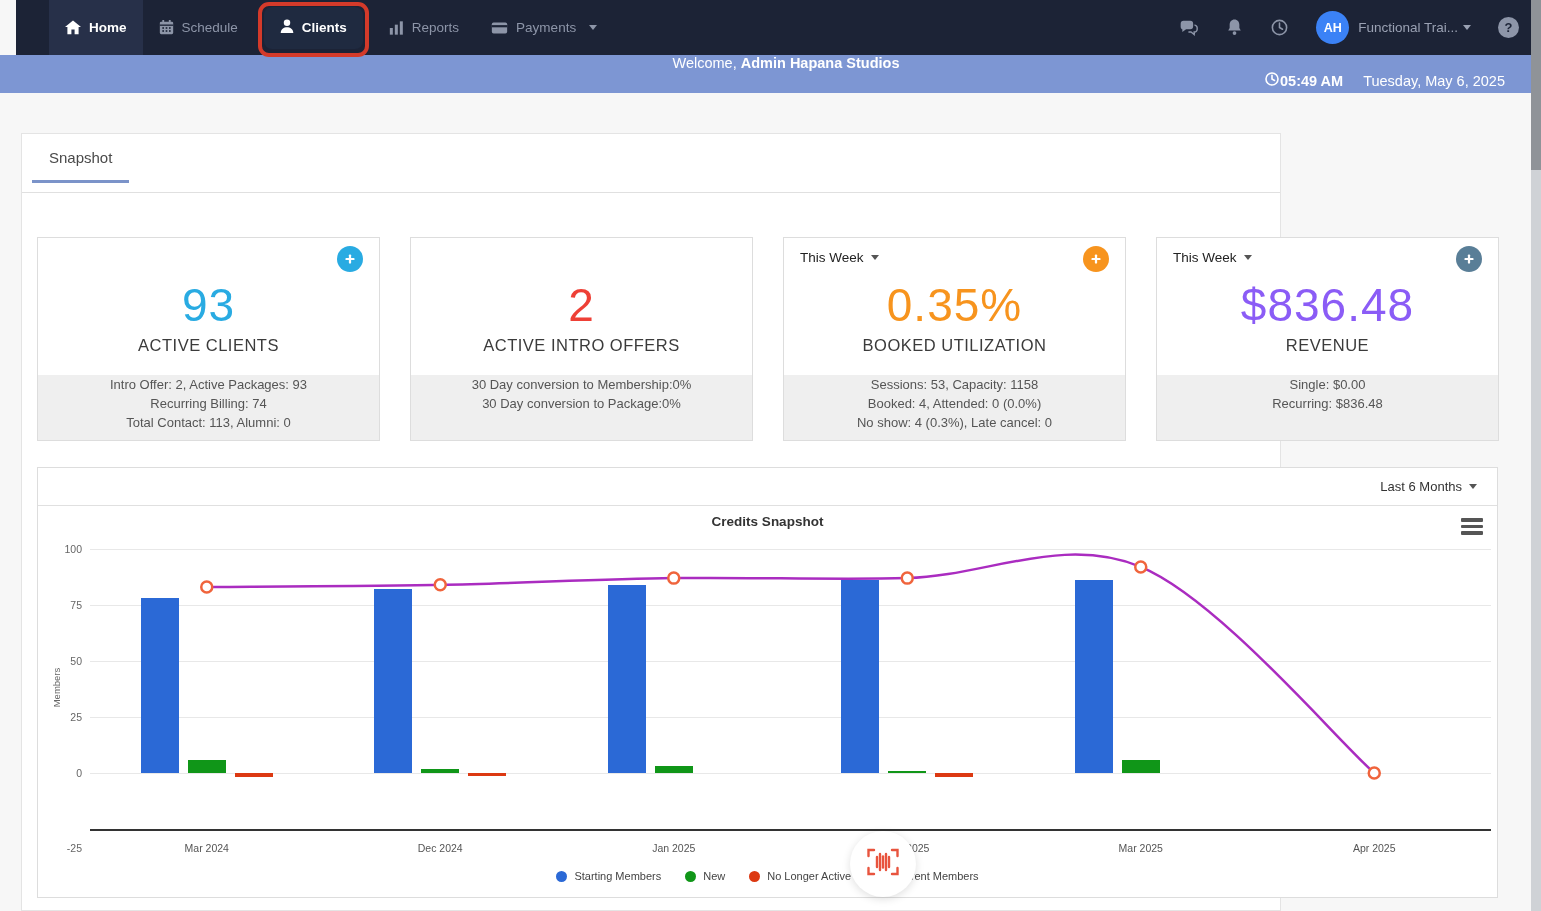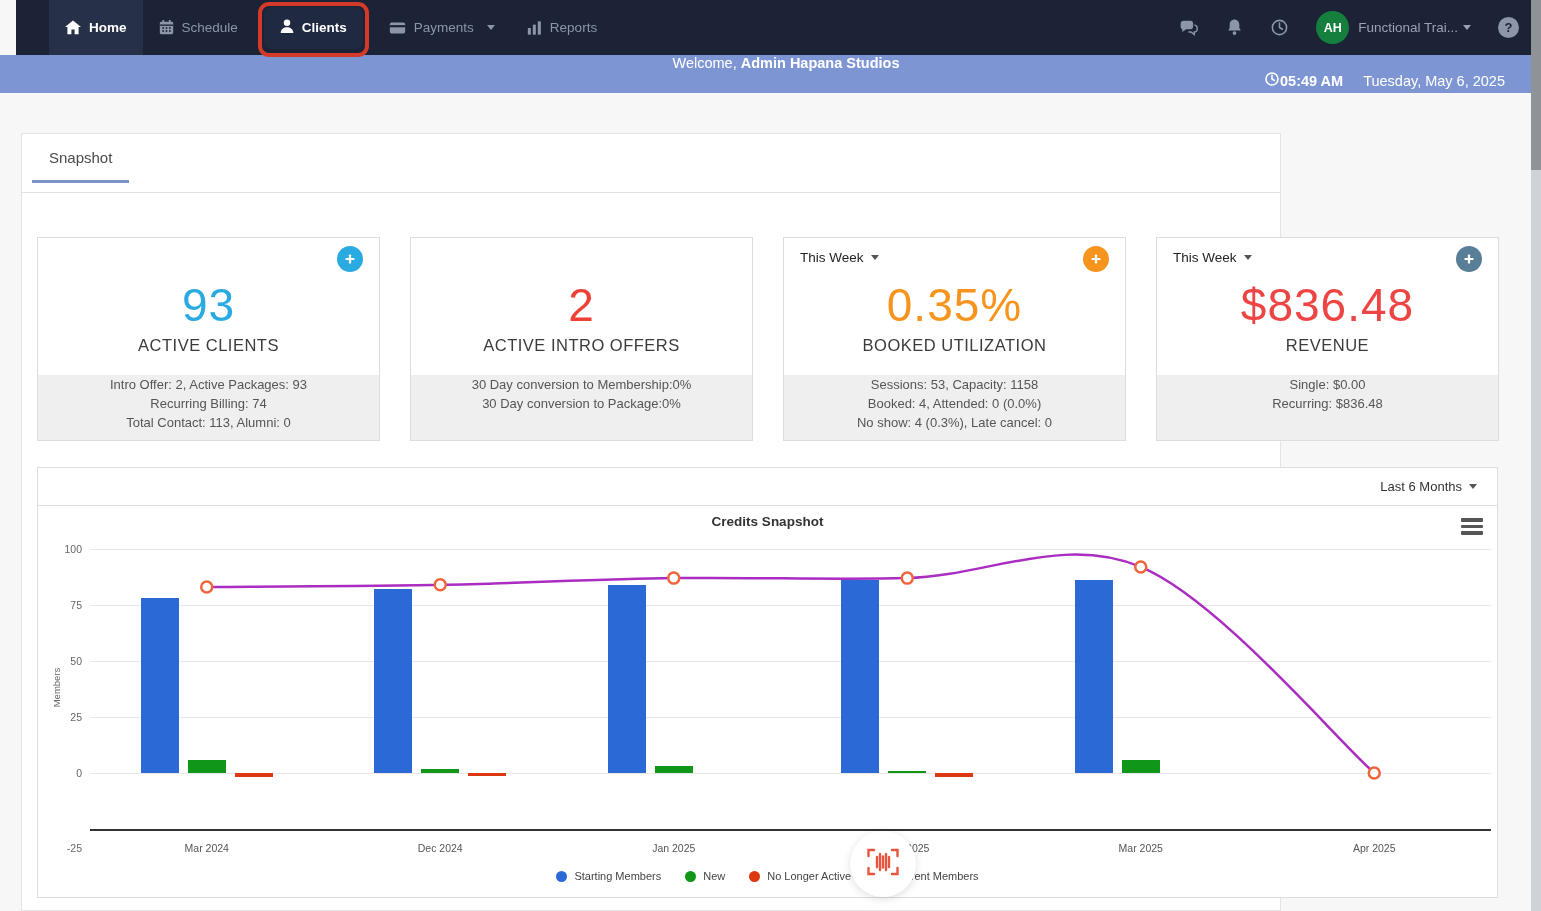--- a/index.html
+++ b/index.html
@@ -11,21 +11,21 @@
   .nav-left { display:flex; align-items:center; height:100%; margin-left:33px; }
   .nav-item { display:flex; align-items:center; gap:8px; height:100%; padding:0 16px; color:#8d95a8; font-size:13.5px; cursor:pointer; white-space:nowrap; }
   .nav-item svg { display:block; }
   .nav-item.active { background:#273049; color:#fff; font-weight:bold; }
   .clients-wrap { position:relative; height:100%; display:flex; align-items:center; margin:0 10px; }
   .nav-clients { background:#1f2a40; border-radius:8px; height:42px; padding:0 16px; color:#fff; font-weight:bold; display:flex; align-items:center; gap:8px; font-size:13.5px; cursor:pointer; }
   .annotation-box { position:absolute; left:-6px; right:-6px; top:2px; height:55px; border:4px solid #d43a2a; border-radius:11px; pointer-events:none; z-index:50; }
   .caret { display:inline-block; width:0; height:0; border-left:4px solid transparent; border-right:4px solid transparent; border-top:5px solid currentColor; margin-left:5px; }
   .nav-right { margin-left:auto; display:flex; align-items:center; margin-right:38px; color:#8d95a8; }
   .nav-icon-btn { margin-left:27px; cursor:pointer; display:flex; align-items:center; }
-  .avatar { width:33px; height:33px; border-radius:50%; background:#15803d; color:#fff; font-size:12.5px; font-weight:bold; display:flex; align-items:center; justify-content:center; margin-left:27px; cursor:pointer; }
+  .avatar { width:33px; height:33px; border-radius:50%; background:#3b82f6; color:#fff; font-size:12.5px; font-weight:bold; display:flex; align-items:center; justify-content:center; margin-left:27px; cursor:pointer; }
   .account { display:flex; align-items:center; margin-left:9px; font-size:13.5px; color:#9aa1b3; cursor:pointer; }
   .help-circle { width:21px; height:21px; border-radius:50%; background:#8d95a8; color:#1c2336; font-weight:bold; font-size:13px; display:flex; align-items:center; justify-content:center; margin-left:27px; cursor:pointer; }
 
   
   .welcome { position:absolute; left:0; top:55px; width:100%; height:38px; background:#7d96d3; color:#fff; display:flex; align-items:center; font-size:14.5px; z-index:10;flex-direction:column; }
   .welcome-left { margin-left:31px; }
   .welcome-right { margin-left:auto; margin-right:36px; display:flex; align-items:center; gap:20px; }
   .time-chip { display:flex; align-items:center; font-weight:bold; }
 
   
@@ -102,37 +102,37 @@
         <span><svg width="14" height="14" viewBox="0 0 16 16" fill="currentColor">
               <circle cx="8" cy="4.2" r="3.7"></circle>
               <path d="M0.8 16 C0.8 11.4 4.4 9.3 8 9.3 C11.6 9.3 15.2 11.4 15.2 16 Z"></path>
             </svg></span>
         <span>Clients</span>
       </div>
       <div class="annotation-box"></div>
     </div>
     <div class="nav-item">
       <span>
-          <svg width="17" height="14" viewBox="0 0 20 16" fill="currentColor">
-            <rect x="1" y="1.5" width="18" height="13" rx="2"></rect>
-            <rect x="1" y="4.6" width="18" height="2.6" fill="#1c2336"></rect>
-          </svg>
-        </span>
-      <span>Payments</span>
-      <span class="caret"></span>
-    </div>
-    <div class="nav-item">
-      <span>
           <svg width="15" height="14" viewBox="0 0 18 16" fill="currentColor">
             <rect x="1" y="8" width="3.6" height="8"></rect>
             <rect x="7" y="4" width="3.6" height="12"></rect>
             <rect x="13" y="0" width="3.6" height="16"></rect>
           </svg>
         </span>
       <span>Reports</span>
+    </div>
+    <div class="nav-item">
+      <span>
+          <svg width="17" height="14" viewBox="0 0 20 16" fill="currentColor">
+            <rect x="1" y="1.5" width="18" height="13" rx="2"></rect>
+            <rect x="1" y="4.6" width="18" height="2.6" fill="#1c2336"></rect>
+          </svg>
+        </span>
+      <span>Payments</span>
+      <span class="caret"></span>
     </div>
   </div>
   <div class="nav-right">
     <span class="nav-icon-btn">
         <svg width="20" height="17" viewBox="0 0 24 20" fill="currentColor">
           <path d="M2 5.5a3.5 3.5 0 0 1 3.5-3.5h8a3.5 3.5 0 0 1 3.5 3.5v3a3.5 3.5 0 0 1-3.5 3.5H8.5L4 15.3V12h-.5A2.8 2.8 0 0 1 2 9.5z"></path>
           <path d="M18.5 7.2a3.2 3.2 0 0 1 3.3 3.2v1.8a3.2 3.2 0 0 1-3.2 3.2h-.4v3l-3.8-3h-3.1" fill="none" stroke="currentColor" stroke-width="1.7"></path>
         </svg>
       </span>
     <span class="nav-icon-btn">
@@ -227,21 +227,21 @@
       <div class="card-dd">
           <span>This Week</span>
           <span class="caret"></span>
         </div>
       <div class="card-plus" style="background: rgb(89, 126, 151);">
           <svg width="14" height="14" viewBox="0 0 20 20" fill="#fff">
             <rect x="8.4" y="3.5" width="3.2" height="13" rx="1.2"></rect>
             <rect x="3.5" y="8.4" width="13" height="3.2" rx="1.2"></rect>
           </svg>
         </div>
-      <div class="card-value" style="color: #ef4444;">$836.48</div>
+      <div class="card-value" style="color: #8b5cf6;">$836.48</div>
       <div class="card-label">REVENUE</div>
       <div class="card-footer">
           <div>Single: $0.00</div>
           <div>Recurring: $836.48</div>
         </div>
     </div>
   </div>
 
   <div class="chart-panel">
     <div class="chart-header">

